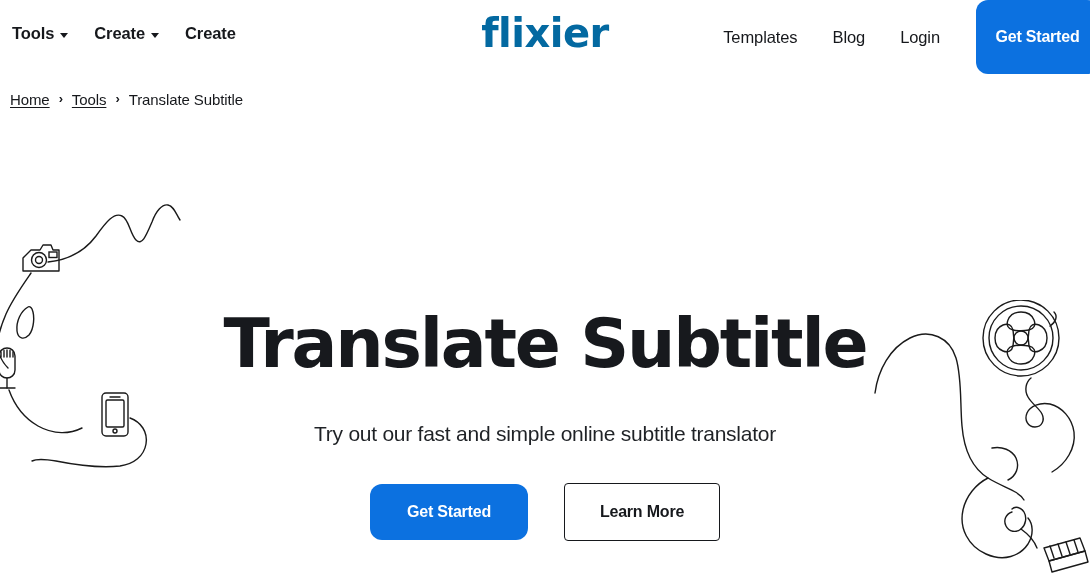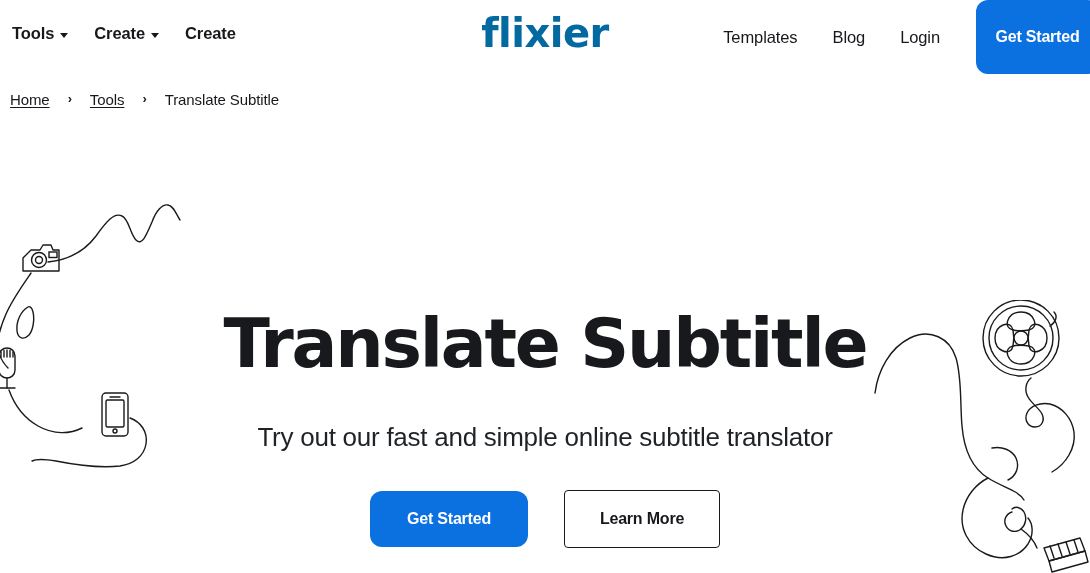--- a/index.html
+++ b/index.html
@@ -116,21 +116,21 @@
     margin-right: -9px;
   }
 
   
   .breadcrumb {
     position: absolute;
     top: 91px;
     left: 10px;
     display: flex;
     align-items: flex-start;
-    gap: 17px;
+    gap: 8px;
     font-size: 15px;
     color: #16181c;
     letter-spacing: -0.1px;
   }
 
   .bc-link {
     text-decoration: underline;
     text-underline-offset: 2px;
     color: #16181c;
     cursor: pointer;
@@ -159,21 +159,21 @@
     font-size: 68px;
     font-weight: bold;
     letter-spacing: -2.2px;
     color: #17191d;
     line-height: 1;
     margin-top: 160px;
   }
 
   .hero-sub {
     margin-top: 44px;
-    font-size: 26px;
+    font-size: 21px;
     font-weight: 400;
     color: #1f2226;
     letter-spacing: -0.25px;
   }
 
   .hero-buttons {
     margin-top: 37px;
     display: flex;
     justify-content: center;
     align-items: center;

